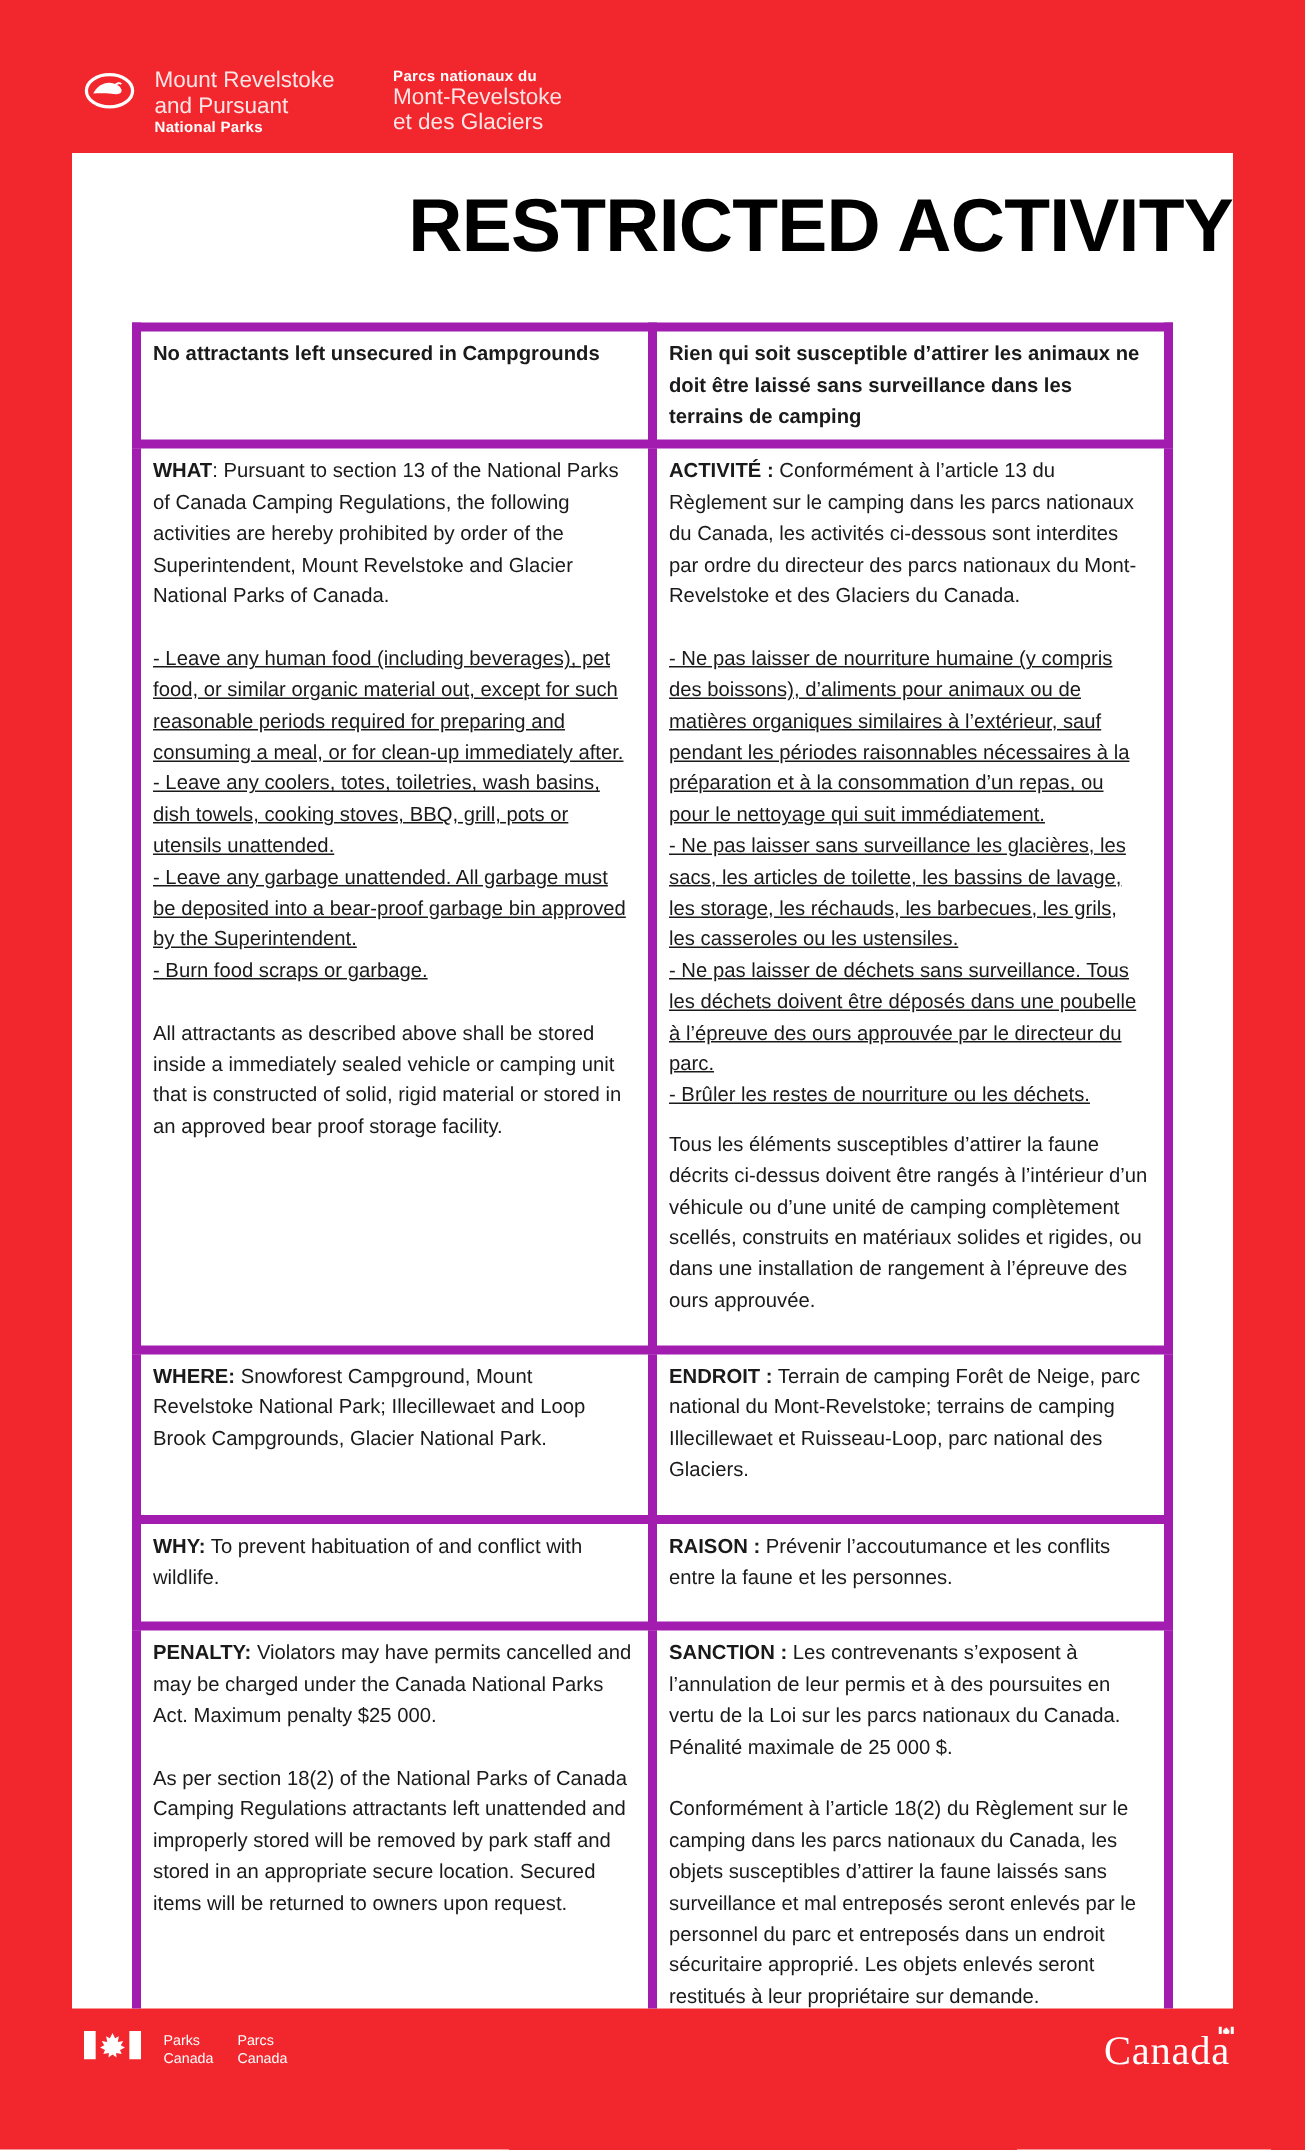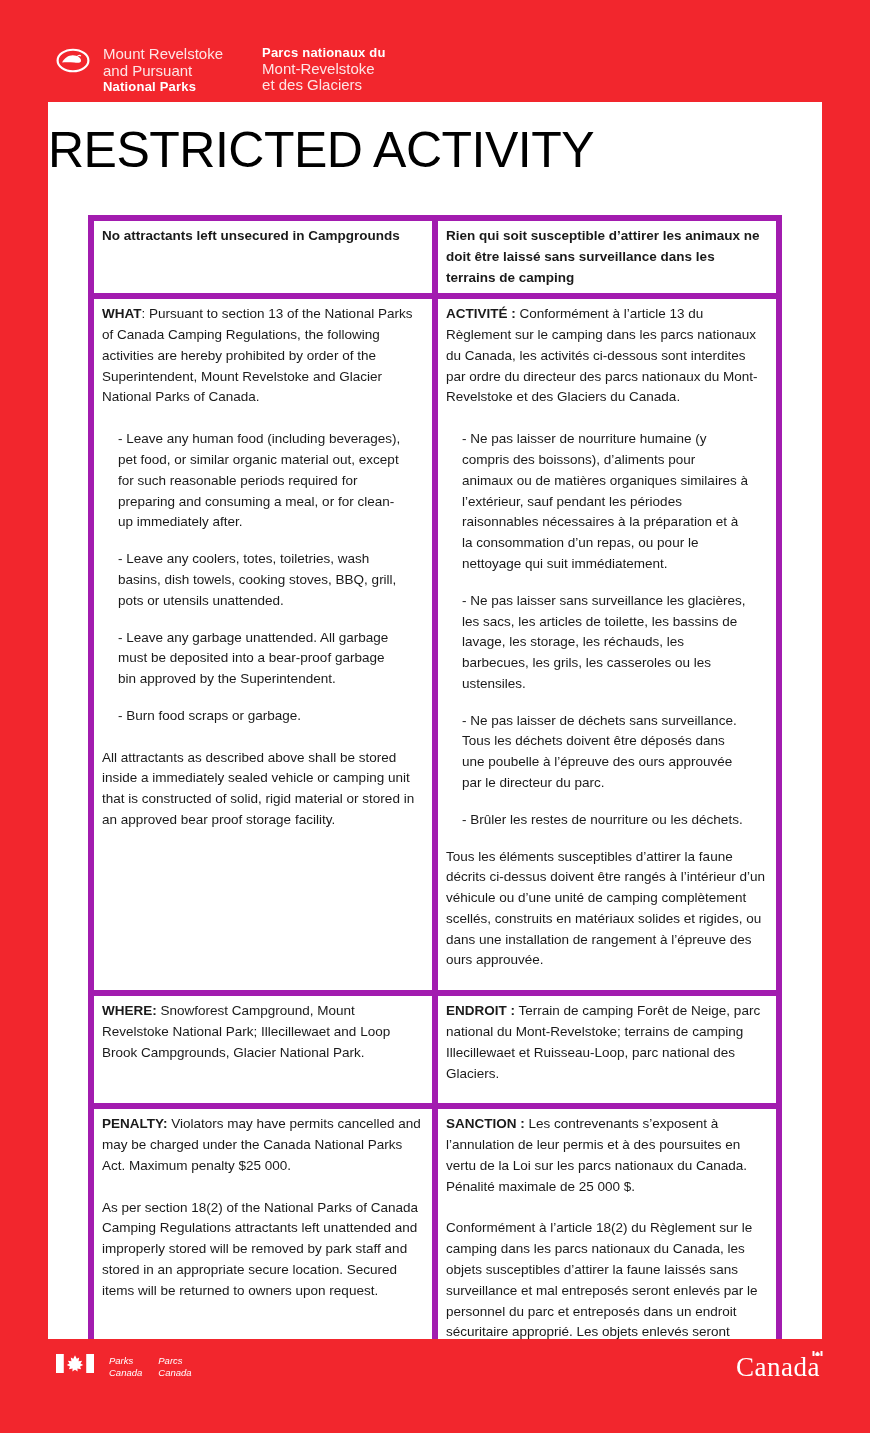--- a/index.html
+++ b/index.html
@@ -7,49 +7,49 @@
     width:870px;height:1433px;overflow:hidden;
     background:#F2262D;
     font-family:"Liberation Sans",sans-serif;
     color:#1a1a1a;
   }
   
   .brand-bar{height:102px;box-sizing:border-box;padding:46px 0 0 56px;display:flex;align-items:flex-start;gap:13px;}
   .beaver{flex:0 0 auto;margin-top:2px;}
   .brand-block{line-height:1.12;}
   .brand-big{font-size:15px;color:rgba(255,255,255,.88);}
-  .brand-small{font-size:13px;font-weight:bold;color:#ffffff;letter-spacing:.2px;}
+  .brand-small{font-size:10px;font-weight:bold;color:#ffffff;letter-spacing:.2px;}
   .brand-fr{margin-left:26px;}
   
   .card{
     margin:0 48px;background:#ffffff;height:1237px;box-sizing:border-box;
     padding:8px 0 0;overflow:hidden;
   }
   .title{
-    text-align:left;font-weight:normal;color:#000;
+    text-align:right;font-weight:bold;color:#000;
     font-size:50px;line-height:1.38;margin:6px 0 0;letter-spacing:-.5px;
   }
   
   table.notice{
     width:694px;margin:30px auto 0;border-collapse:collapse;
     font-size:13.5px;line-height:1.54;table-layout:fixed;
   }
   table.notice td{
     border:6px solid #a21caf;vertical-align:top;
     padding:5px 11px 5px 8px;width:50%;
   }
   td.hdr{font-weight:bold;padding-bottom:16px;}
   .cellp{margin:0 0 21px;}
   .cellp.last{margin-bottom:14px;}
-  .bullets div{margin:16px;}
+  .bullets div{margin:0;text-decoration:underline;}
   .b{font-weight:bold;}
   .i{}
   
   .footer{height:96px;box-sizing:border-box;padding:15px 50px 0 56px;display:flex;justify-content:space-between;align-items:flex-start;}
-  .fip{display:flex;align-items:flex-start;gap:15px;font-style:italic;}
+  .fip{display:flex;align-items:flex-start;gap:15px;}
   .fip-label{font-size:9.5px;line-height:1.3;color:#fff;}
   .fip-labels{display:flex;gap:16px;margin-top:1px;}
   .wordmark{
     font-family:"Liberation Serif",serif;font-size:27px;color:#ffffff;
     position:relative;letter-spacing:.5px;line-height:1;
   }
   .mini-flag{position:absolute;top:-3px;right:-3px;}
 </style>
 </head>
 <body>
@@ -113,20 +113,28 @@
 
     <tr>
       <td>
         <p class="cellp last"><span class="b">WHERE:</span><span> Snowforest Campground, Mount Revelstoke National Park; Illecillewaet and Loop Brook Campgrounds, Glacier National Park.</span></p>
       </td>
       <td>
         <p class="cellp last"><span class="b">ENDROIT :</span><span> Terrain de camping Forêt de Neige, parc national du Mont-Revelstoke; terrains de camping Illecillewaet et Ruisseau-Loop, parc national des Glaciers.</span></p>
       </td>
     </tr>
 
+    <tr>
+      <td>
+        <p class="cellp last"><span class="b">WHY:</span><span> To prevent habituation of and conflict with wildlife.</span></p>
+      </td>
+      <td>
+        <p class="cellp last"><span class="b">RAISON :</span><span> Prévenir l’accoutumance et les conflits entre la faune et les personnes.</span></p>
+      </td>
+    </tr>
 
     <tr>
       <td>
         <p class="cellp"><span class="b">PENALTY:</span><span> Violators may have permits cancelled and may be charged under the </span><span class="i">Canada National Parks Act</span><span>. Maximum penalty $25 000.</span></p>
         <p class="cellp last">As per section 18(2) of the National Parks of Canada Camping Regulations attractants left unattended and improperly stored will be removed by park staff and stored in an appropriate secure location. Secured items will be returned to owners upon request.</p>
       </td>
       <td>
         <p class="cellp"><span class="b">SANCTION :</span><span> Les contrevenants s’exposent à l’annulation de leur permis et à des poursuites en vertu de la </span><span class="i">Loi sur les parcs nationaux du Canada</span><span>. Pénalité maximale de 25 000 $.</span></p>
         <p class="cellp last"><span>Conformément à l’article 18(2) du </span><span class="i">Règlement sur le camping dans les parcs nationaux du Canada</span><span>, les objets susceptibles d’attirer la faune laissés sans surveillance et mal entreposés seront enlevés par le personnel du parc et entreposés dans un endroit sécuritaire approprié. Les objets enlevés seront restitués à leur propriétaire sur demande.</span></p>
       </td>

